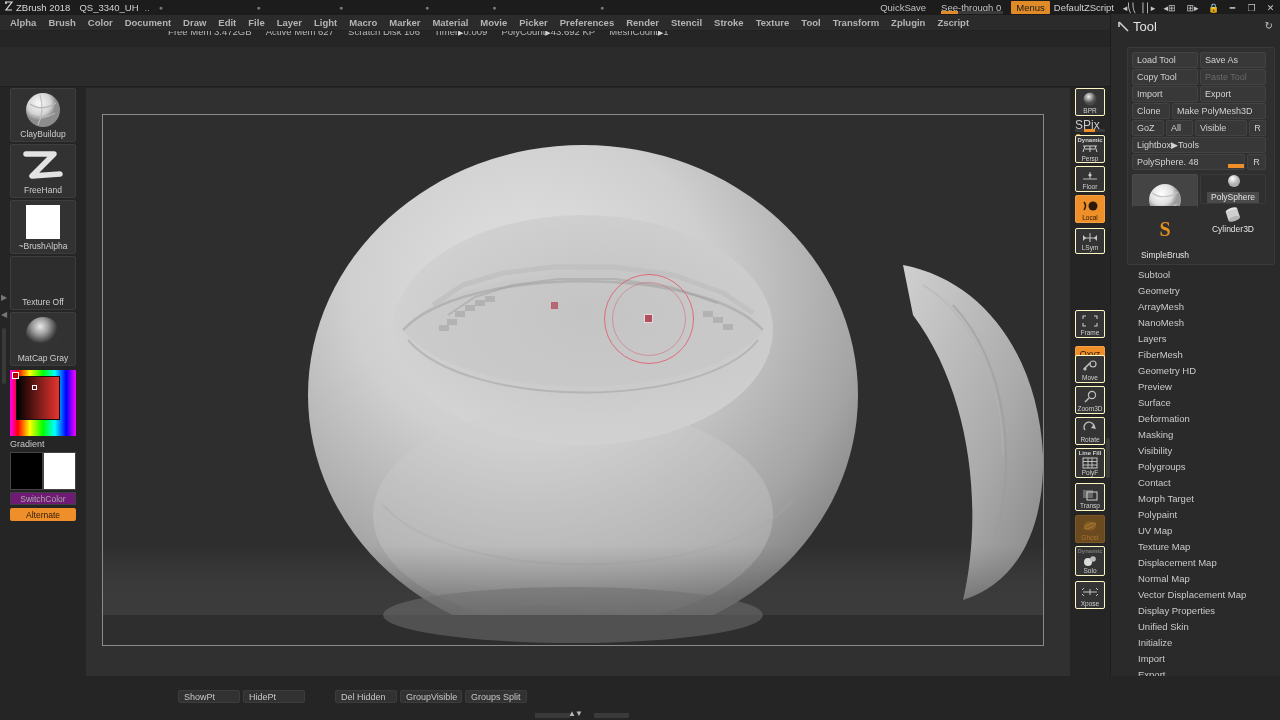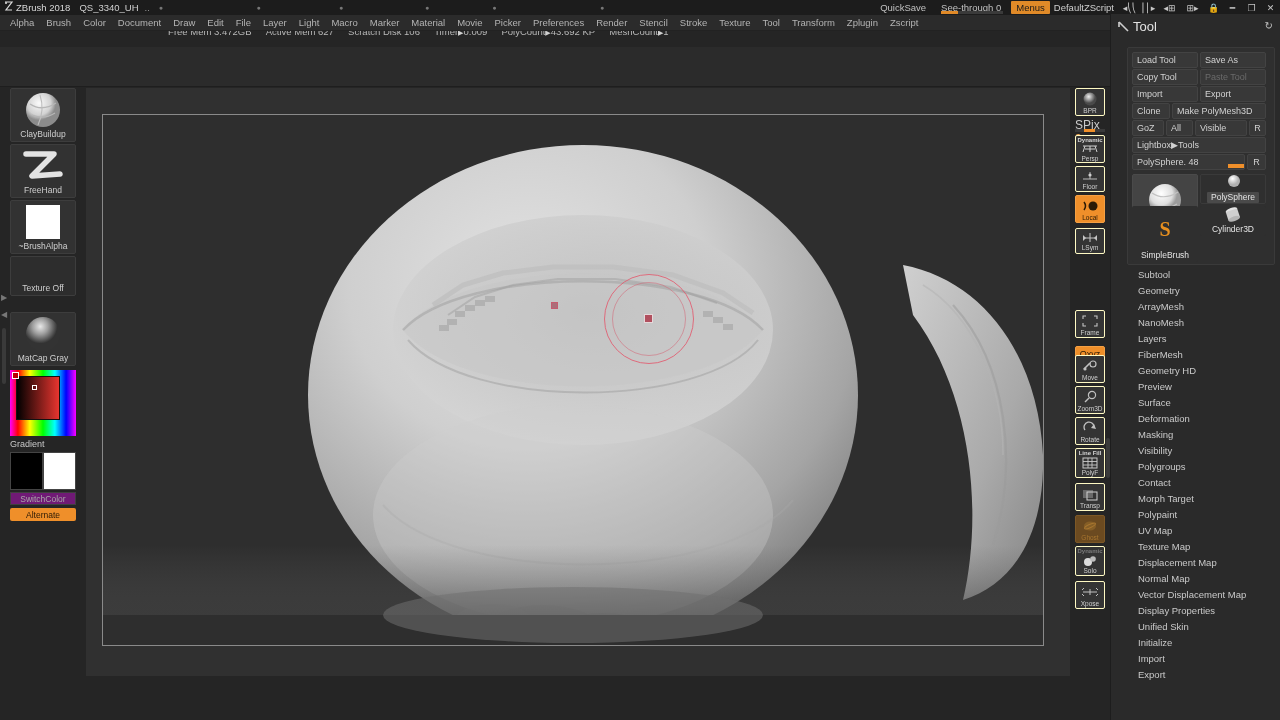--- a/index.html
+++ b/index.html
@@ -46,20 +46,21 @@
   .tb-zscript { font-size: 9.5px; color: #d0d0d0; padding-right: 6px; }
   .tb-icon { width: 19px; text-align: center; font-size: 9px; color: #c6c6c6; }
   .tb-icon.wide { width: 23px; }
 
   
   .menubar {
     position: absolute; top: 15px; left: 0; width: 1280px; height: 16px;
     background: #2b2b2b; display: flex; align-items: center;
     padding-left: 4px;
     border-bottom: 1px solid #222;
+    font-weight: bold;
   }
   .menu-item {
     font-size: 9.5px; color: #b4b4b4; padding: 1px 6px; cursor: default;
   }
 
   
   .coordrow {
     position: absolute; top: 31px; left: 0; width: 1280px; height: 16px;
     background: #252525;
   }
@@ -438,21 +439,21 @@
       <span class="lt-label">FreeHand</span>
     </div>
 
     <div class="lt-slot" style="top:112px;height:54px;">
       <div class="lt-thumb">
         <div style="width:34px;height:34px;background:#fff;"></div>
       </div>
       <span class="lt-label">~BrushAlpha</span>
     </div>
 
-    <div class="lt-slot" style="top:168px;height:40px;background:#2d2d2d;">
+    <div class="lt-slot" style="top:168px;height:54px;background:#2d2d2d;">
       <div class="lt-thumb"></div>
       <span class="lt-label">Texture Off</span>
     </div>
 
     <div class="lt-slot" style="top:224px;height:54px;">
       <div class="lt-thumb">
         <svg width="46" height="40" viewBox="0 0 46 40">
           <defs>
               <radialGradient id="matcap" cx="42%" cy="28%">
                 <stop offset="0%" stop-color="#e8e8e8"></stop>
@@ -936,14 +937,24 @@
       <div class="ml-item">Normal Map</div>
       <div class="ml-item">Vector Displacement Map</div>
       <div class="ml-item">Display Properties</div>
       <div class="ml-item">Unified Skin</div>
       <div class="ml-item">Initialize</div>
       <div class="ml-item">Import</div>
       <div class="ml-item">Export</div>
     </div>
   </div>
 
+  <div class="bottombar">
+    <div class="bbtn" style="left:178px;top:14px;width:62px;">ShowPt</div>
+    <div class="bbtn" style="left:243px;top:14px;width:62px;">HidePt</div>
+    <div class="bbtn" style="left:335px;top:14px;width:62px;">Del Hidden</div>
+    <div class="bbtn" style="left:400px;top:14px;width:62px;">GroupVisible</div>
+    <div class="bbtn" style="left:465px;top:14px;width:62px;">Groups Split</div>
+    <div class="hscroll" style="left:535px;top:37px;width:35px;"></div>
+    <span class="hscroll-arrows" style="left:568px;top:33px;">▲▼</span>
+    <div class="hscroll" style="left:594px;top:37px;width:35px;"></div>
+  </div>
 
 </div>
 
 </body></html>

